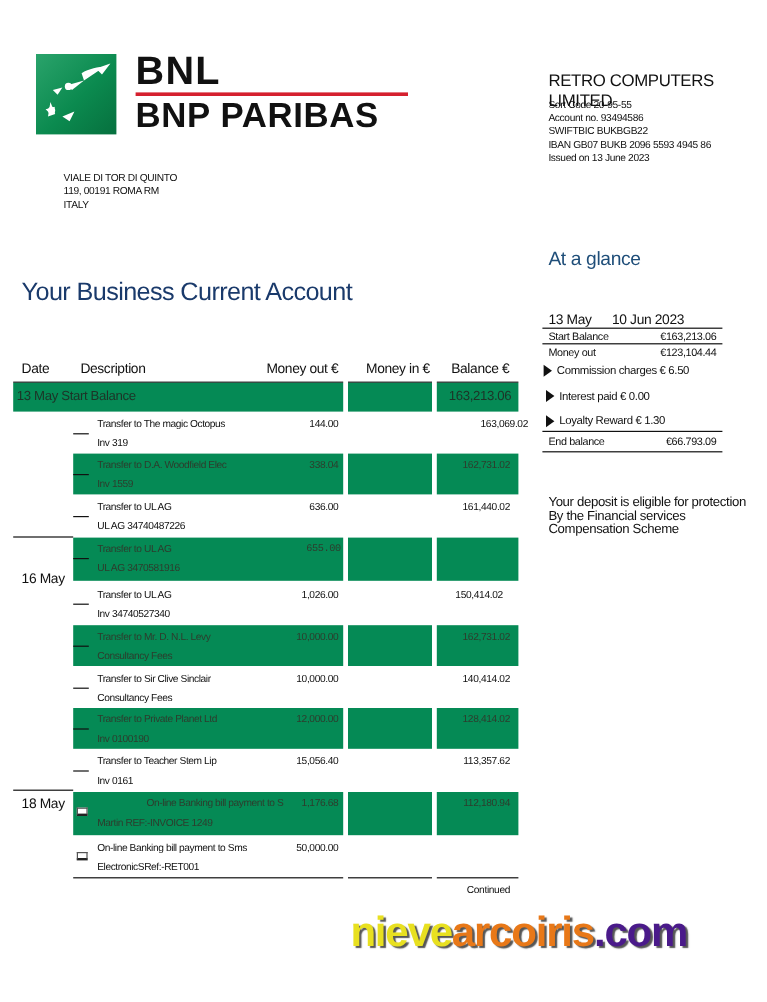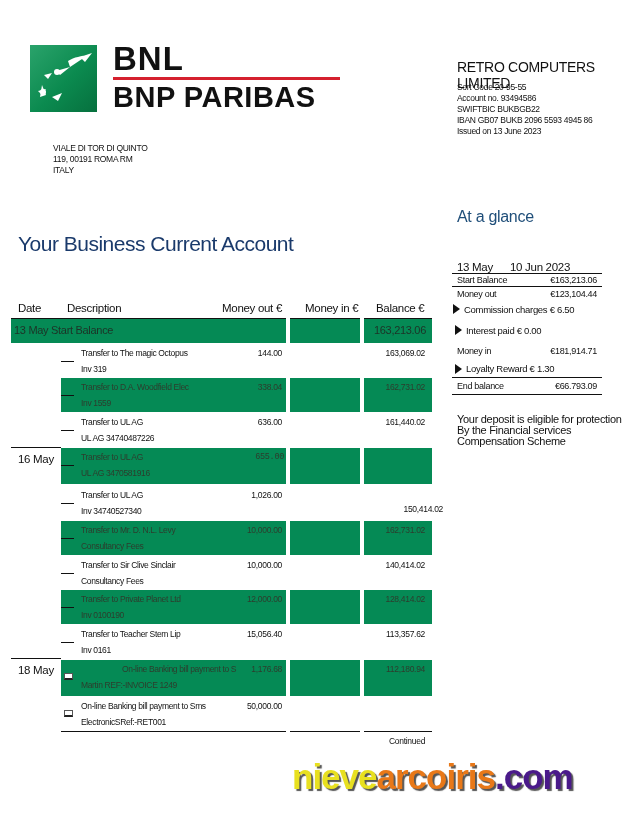--- a/index.html
+++ b/index.html
@@ -90,24 +90,20 @@
     <span>€123,104.44</span>
   </div>
   <div class="g-row g-arrow" style="justify-content:flex-start;padding-left:1px;height:18px;">
     <span class="tri"></span>
     <span>Commission charges € 6.50</span>
   </div>
   <div class="g-row g-arrow" style="justify-content:flex-start;padding-left:3px;height:24px;">
     <span class="tri"></span>
     <span>Interest paid € 0.00</span>
   </div>
-  <div class="g-row" style="height:18px;">
-    <span>Money in</span>
-    <span>€181,914.71</span>
-  </div>
   <div class="g-row g-arrow bb" style="justify-content:flex-start;padding-left:3px;height:18px;">
     <span class="tri"></span>
     <span>Loyalty Reward € 1.30</span>
   </div>
   <div class="g-row bb" style="height:17px;">
     <span>End balance</span>
     <span>€66.793.09</span>
   </div>
 </div>
 
@@ -134,21 +130,21 @@
   <span style="position:absolute;right:6px;top:5px;font-size:11px;letter-spacing:-0.3px;color:#1d3327;">163,213.06</span>
 </div>
 
 <div id="rows">
     <div>
       <div class="dash" style="top:361px;"></div>
       <div class="desc" style="top:348px;">Transfer to The magic Octopus</div>
       <div class="desc" style="top:364px;">Inv 319</div>
       <div class="amt" style="right:357px;top:348px;">144.00</div>
       <div class="amt" style="right:283px;top:348px;"></div>
-      <div class="amt" style="right:214px;top:348px;">163,069.02</div>
+      <div class="amt" style="right:199px;top:348px;">163,069.02</div>
     </div>
     <div>
       <div class="cell green" style="left:61px;top:378px;width:225px;height:34px;"></div>
       <div class="cell green" style="left:290px;top:378px;width:70px;height:34px;"></div>
       <div class="cell green" style="left:364px;top:378px;width:68px;height:34px;"></div>
       <div class="dash" style="top:395px;"></div>
       <div class="desc green-text" style="top:382px;">Transfer to D.A. Woodfield Elec</div>
       <div class="desc green-text" style="top:398px;">Inv 1559</div>
       <div class="amt green-text" style="right:357px;top:382px;">338.04</div>
       <div class="amt green-text" style="right:283px;top:382px;"></div>
@@ -172,21 +168,21 @@
       <div class="amt green-text" style="right:355px;top:452px;font-family:Liberation Mono, monospace;">655.00</div>
       <div class="amt green-text" style="right:283px;top:452px;"></div>
       <div class="amt green-text" style="right:214px;top:452px;"></div>
     </div>
     <div>
       <div class="dash" style="top:503px;"></div>
       <div class="desc" style="top:490px;">Transfer to UL AG</div>
       <div class="desc" style="top:506px;">Inv 34740527340</div>
       <div class="amt" style="right:357px;top:490px;">1,026.00</div>
       <div class="amt" style="right:283px;top:490px;"></div>
-      <div class="amt" style="right:196px;top:490px;margin-top:14px;">150,414.02</div>
+      <div class="amt" style="right:220px;top:490px;">150,414.02</div>
     </div>
     <div>
       <div class="cell green" style="left:61px;top:521px;width:225px;height:34px;"></div>
       <div class="cell green" style="left:290px;top:521px;width:70px;height:34px;"></div>
       <div class="cell green" style="left:364px;top:521px;width:68px;height:34px;"></div>
       <div class="dash" style="top:538px;"></div>
       <div class="desc green-text" style="top:525px;">Transfer to Mr. D. N.L. Levy</div>
       <div class="desc green-text" style="top:541px;">Consultancy Fees</div>
       <div class="amt green-text" style="right:357px;top:525px;">10,000.00</div>
       <div class="amt green-text" style="right:283px;top:525px;"></div>
@@ -239,21 +235,21 @@
       <div class="amt" style="right:214px;top:701px;"></div>
     </div>
     <div>
       <div class="dline" style="left:61px;top:731px;width:225px;"></div>
   <div class="dline" style="left:290px;top:731px;width:70px;"></div>
   <div class="dline" style="left:364px;top:731px;width:68px;"></div>
     </div>
   </div>
 
 <div class="dline" style="left:11px;top:447px;width:50px;"></div>
-<div class="date" style="top:453px;">16 May</div>
+<div class="date" style="top:477px;">16 May</div>
 <div class="dline" style="left:11px;top:658px;width:50px;"></div>
 <div class="date" style="top:664px;">18 May</div>
 
 <div class="abs" style="left:389px;top:736px;font-size:8.5px;letter-spacing:-0.3px;">Continued</div>
 
 <div class="abs watermark">
   <span style="color:#e8e020;">nieve</span><span style="color:#e87818;">arcoiris</span><span style="color:#4a1a8a;">.com</span>
 </div>
 
 </body></html>

